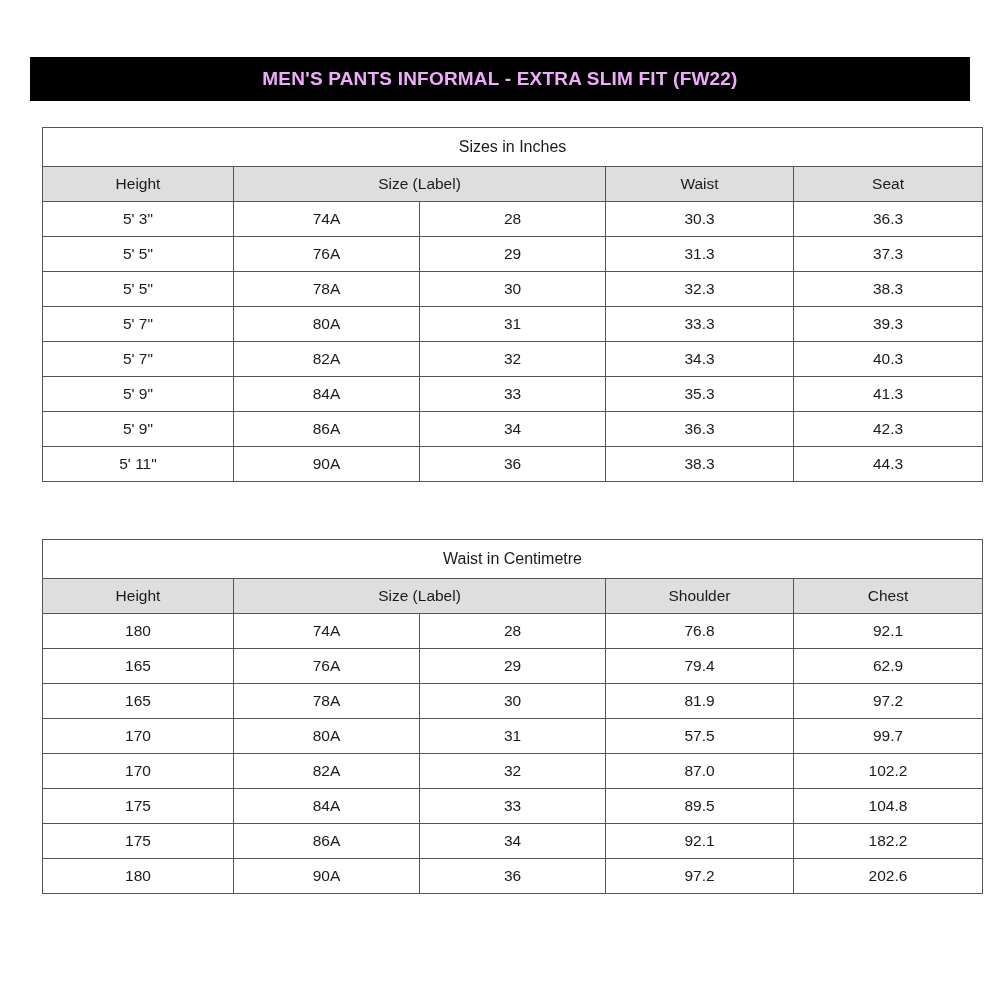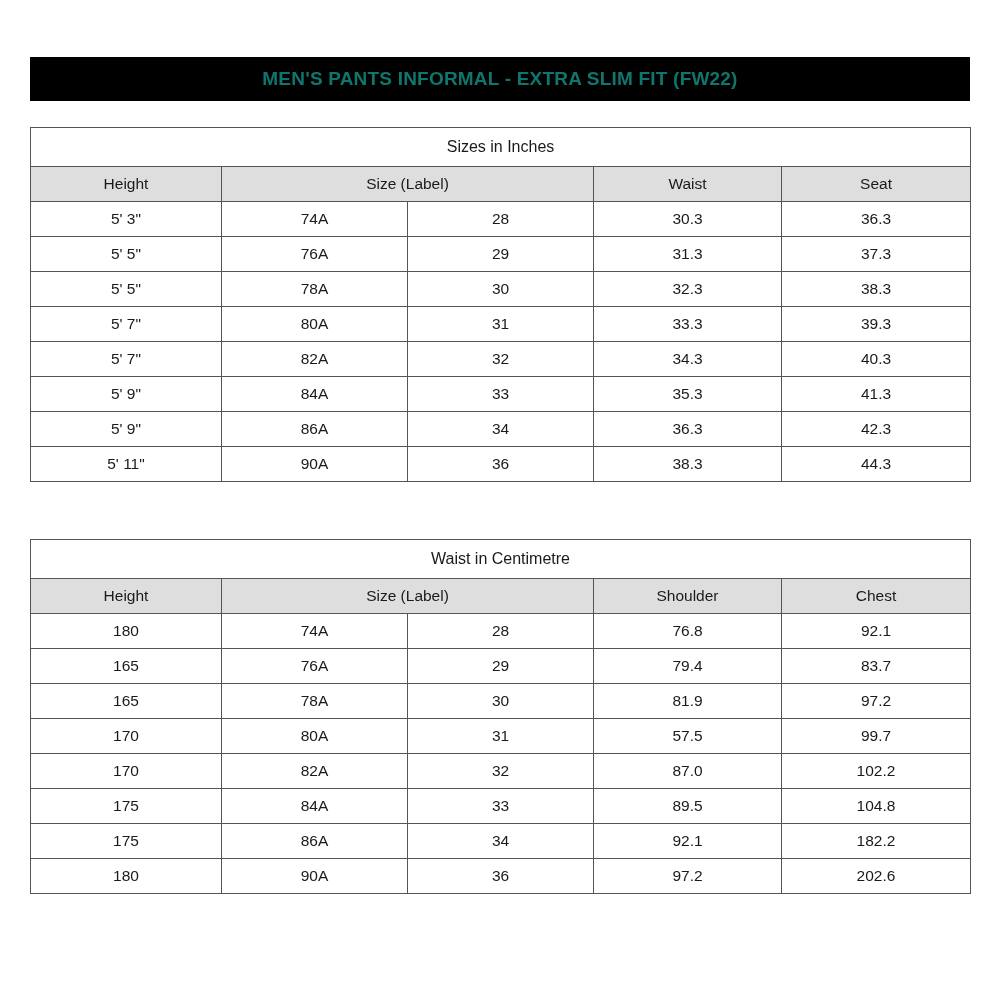--- a/index.html
+++ b/index.html
@@ -22,33 +22,33 @@
     padding: 0;
     position: relative;
   }
   .title-bar {
     position: absolute;
     left: 30px;
     top: 57px;
     width: 940px;
     height: 44px;
     background: #000000;
-    color: #0f766e;
+    color: #f0abfc;
     display: flex;
     align-items: center;
     justify-content: center;
     font-size: 19px;
     font-weight: bold;
     letter-spacing: 0.2px;
   }
   table.size-table {
     position: absolute;
     border-collapse: collapse;
     width: 940px;
-    left: 30px;
+    left: 42px;
     table-layout: fixed;
     background: #ffffff;
   }
   table.size-table.first { top: 127px; }
   table.size-table.second { top: 539px; }
 
   table.size-table td, table.size-table th {
     border: 1px solid #555555;
     text-align: center;
     font-size: 15.5px;
@@ -183,21 +183,21 @@
         <td>74A</td>
         <td>28</td>
         <td>76.8</td>
         <td>92.1</td>
       </tr>
       <tr>
         <td>165</td>
         <td>76A</td>
         <td>29</td>
         <td>79.4</td>
-        <td>83.7</td>
+        <td>62.9</td>
       </tr>
       <tr>
         <td>165</td>
         <td>78A</td>
         <td>30</td>
         <td>81.9</td>
         <td>97.2</td>
       </tr>
       <tr>
         <td>170</td>

